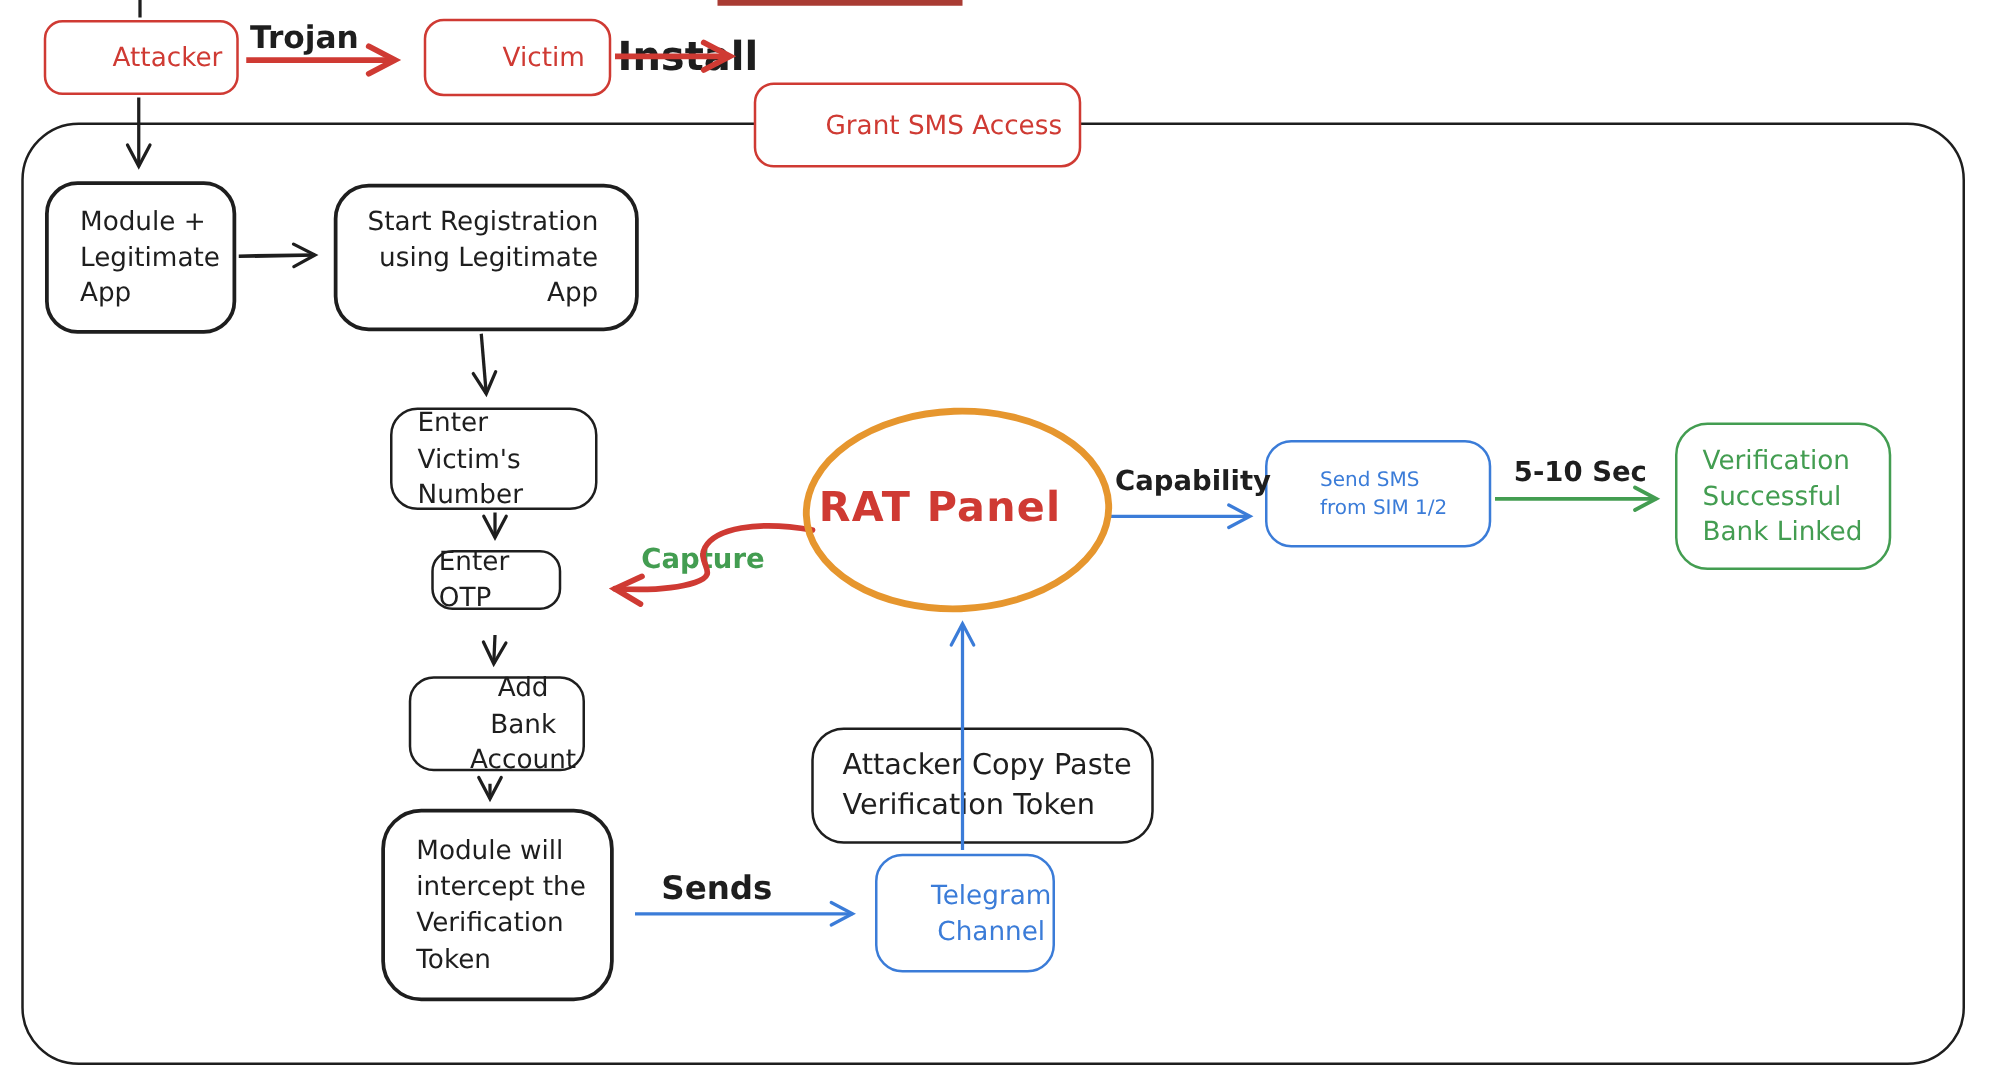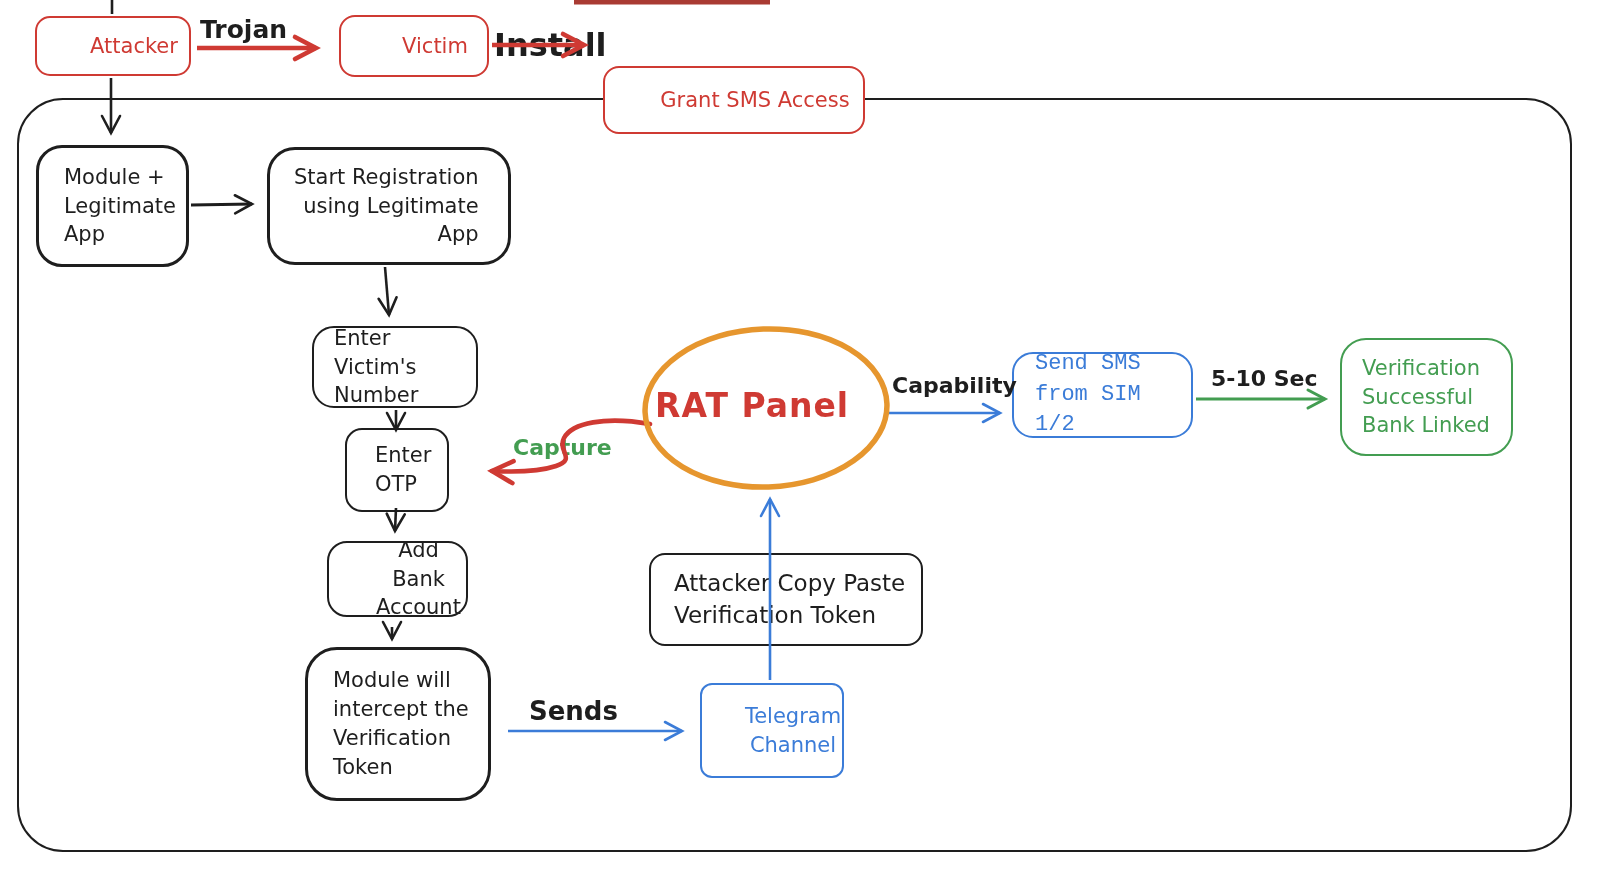--- a/index.html
+++ b/index.html
@@ -47,26 +47,26 @@
     white-space: nowrap;
   }
   
   .n-attacker { left: 35px;  top: 16px; width: 156px; height: 60px; border-radius: 15px; }
   .n-victim   { left: 339px; top: 15px; width: 150px; height: 62px; border-radius: 16px; }
   .n-grant    { left: 603px; top: 18px; width: 262px; height: 68px; border-radius: 16px; margin-top: 48px; }
   
   .n-module-app { left: 36px;  top: 145px; width: 153px; height: 122px; border-radius: 26px; padding-left: 25px; border-width: 3px; }
   .n-startreg   { left: 267px; top: 147px; width: 244px; height: 118px; border-radius: 28px; padding-left: 24px; border-width: 3px; text-align: right; }
   .n-number     { left: 312px; top: 326px; width: 166px; height: 82px;  border-radius: 22px; padding-left: 20px; border-width: 2.8px; }
-  .n-otp        { left: 345px; top: 428px; width: 104px; height: 84px;  border-radius: 17px; padding-left: 28px; border-width: 2.8px; }
+  .n-otp        { left: 345px; top: 440px; width: 104px; height: 48px;  border-radius: 17px; padding-left: 4px; border-width: 2.8px; }
   .n-bank       { left: 327px; top: 541px; width: 141px; height: 76px;  border-radius: 20px; border-width: 2.8px; }
   .n-intercept  { left: 305px; top: 647px; width: 186px; height: 154px; border-radius: 32px; padding-left: 25px; border-width: 3.2px; }
-  .n-telegram   { left: 700px; top: 683px; width: 144px; height: 95px;  border-radius: 12px; }
-  .n-copy       { left: 649px; top: 553px; width: 274px; height: 93px;  border-radius: 16px; padding-left: 23px; font-size: 23px; border-width: 2.8px; }
-  .n-sendsms    { left: 1012px; top: 352px; width: 181px; height: 86px; border-radius: 21px; padding-left: 21px; font-size: 22px; font-family: Liberation Mono, monospace; }
+  .n-telegram   { left: 700px; top: 683px; width: 144px; height: 95px;  border-radius: 22px; }
+  .n-copy       { left: 649px; top: 582px; width: 274px; height: 93px;  border-radius: 26px; padding-left: 23px; font-size: 23px; border-width: 2.8px; }
+  .n-sendsms    { left: 1012px; top: 352px; width: 181px; height: 86px; border-radius: 21px; font-size: 16px; }
   .n-verify     { left: 1340px; top: 338px; width: 173px; height: 118px; border-radius: 26px; padding-left: 20px; }
   .rat-label {
     position: absolute;
     left: 655px; top: 386px; width: 224px;
     text-align: left;
     font-size: 33px;
     font-weight: bold;
     color: #cf3a33;
     letter-spacing: 1px;
   }

